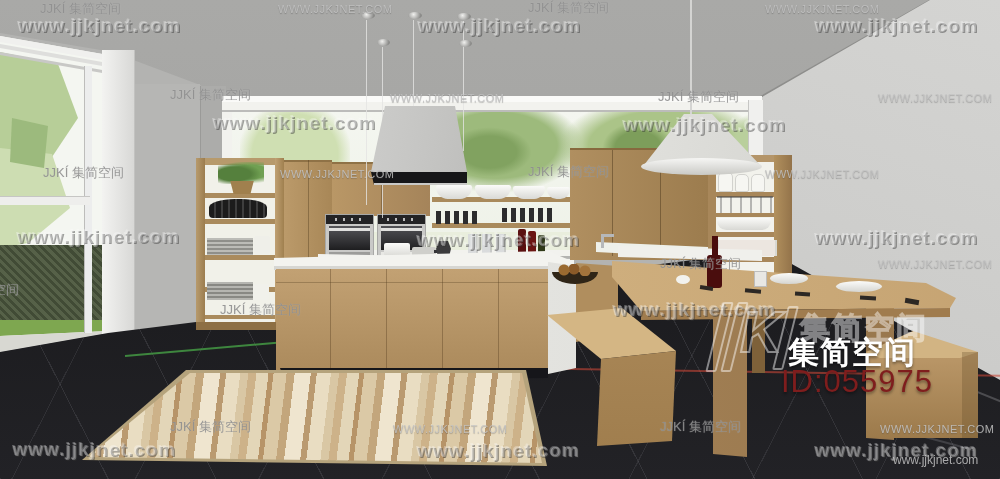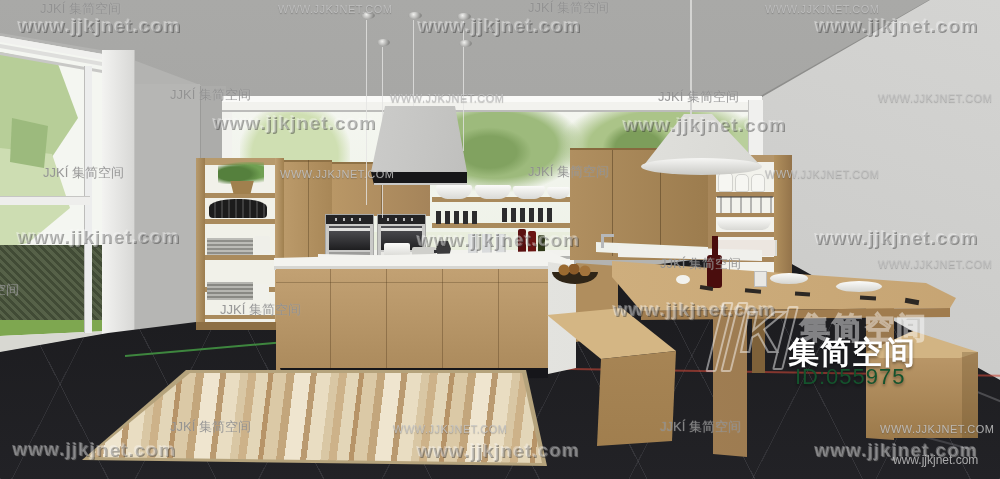--- a/index.html
+++ b/index.html
@@ -11,22 +11,22 @@
   .wm-bold{font-size:19px;font-weight:bold;letter-spacing:1px;color:rgba(240,240,240,.34);
            text-shadow:1px 1px 0 rgba(50,50,50,.45),-1px -1px 0 rgba(255,255,255,.28);}
   .wm-caps{font-size:11px;letter-spacing:.5px;color:rgba(195,195,195,.85);text-shadow:0 1px 1px rgba(70,70,70,.35);}
   .wm-brand{font-size:13px;color:rgba(138,138,138,.85);text-shadow:0 0 1px rgba(225,225,225,.4);text-align:right;}
   .wm-small{font-size:12px;color:rgba(208,208,208,.78);}
   
   .badge-ghost{position:absolute;left:800px;top:308px;font-size:30px;letter-spacing:2px;color:transparent;
                -webkit-text-stroke:1.2px rgba(255,255,255,.75);opacity:.6;font-weight:bold;}
   .badge-brand{position:absolute;left:788px;top:332px;font-size:31px;font-weight:bold;color:#ffffff;
                letter-spacing:1px;text-shadow:0 2px 3px rgba(0,0,0,.4);}
-  .badge-id{position:absolute;left:781px;top:364px;font-size:22px;color:#14532d;letter-spacing:1px;
-            text-shadow:0 2px 3px rgba(0,0,0,.4);margin-left:14px;}
+  .badge-id{position:absolute;left:781px;top:364px;font-size:31px;color:#7f1d1d;letter-spacing:1px;
+            text-shadow:0 2px 3px rgba(0,0,0,.4);}
   .logo-bar{position:absolute;width:7px;background:transparent;border:2px solid rgba(255,255,255,.85);
             border-radius:2px;transform:skewX(-14deg);}
   .logo-k{position:absolute;font-size:58px;font-weight:bold;font-style:italic;color:transparent;
           -webkit-text-stroke:2px rgba(255,255,255,.85);}
 </style>
 </head>
 <body>
 
 <div class="scene">
 

